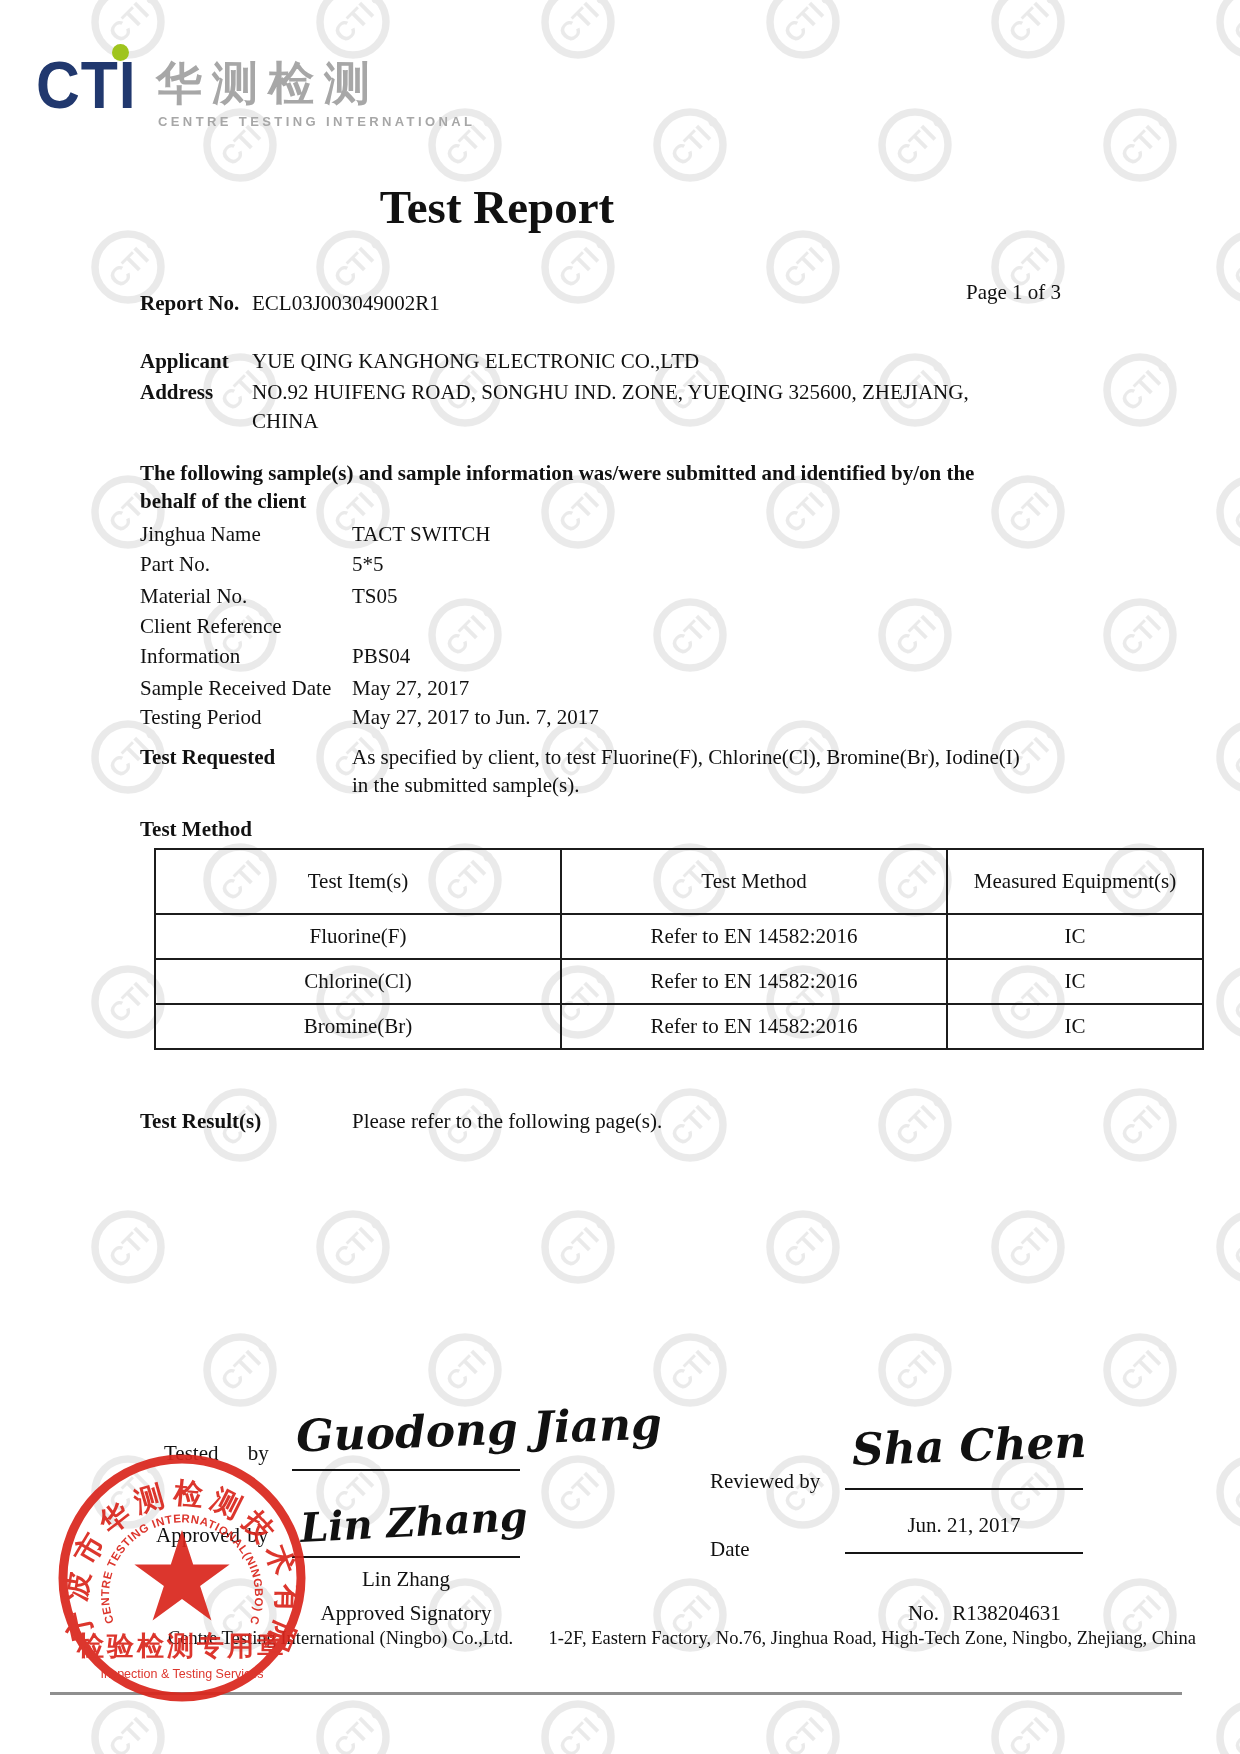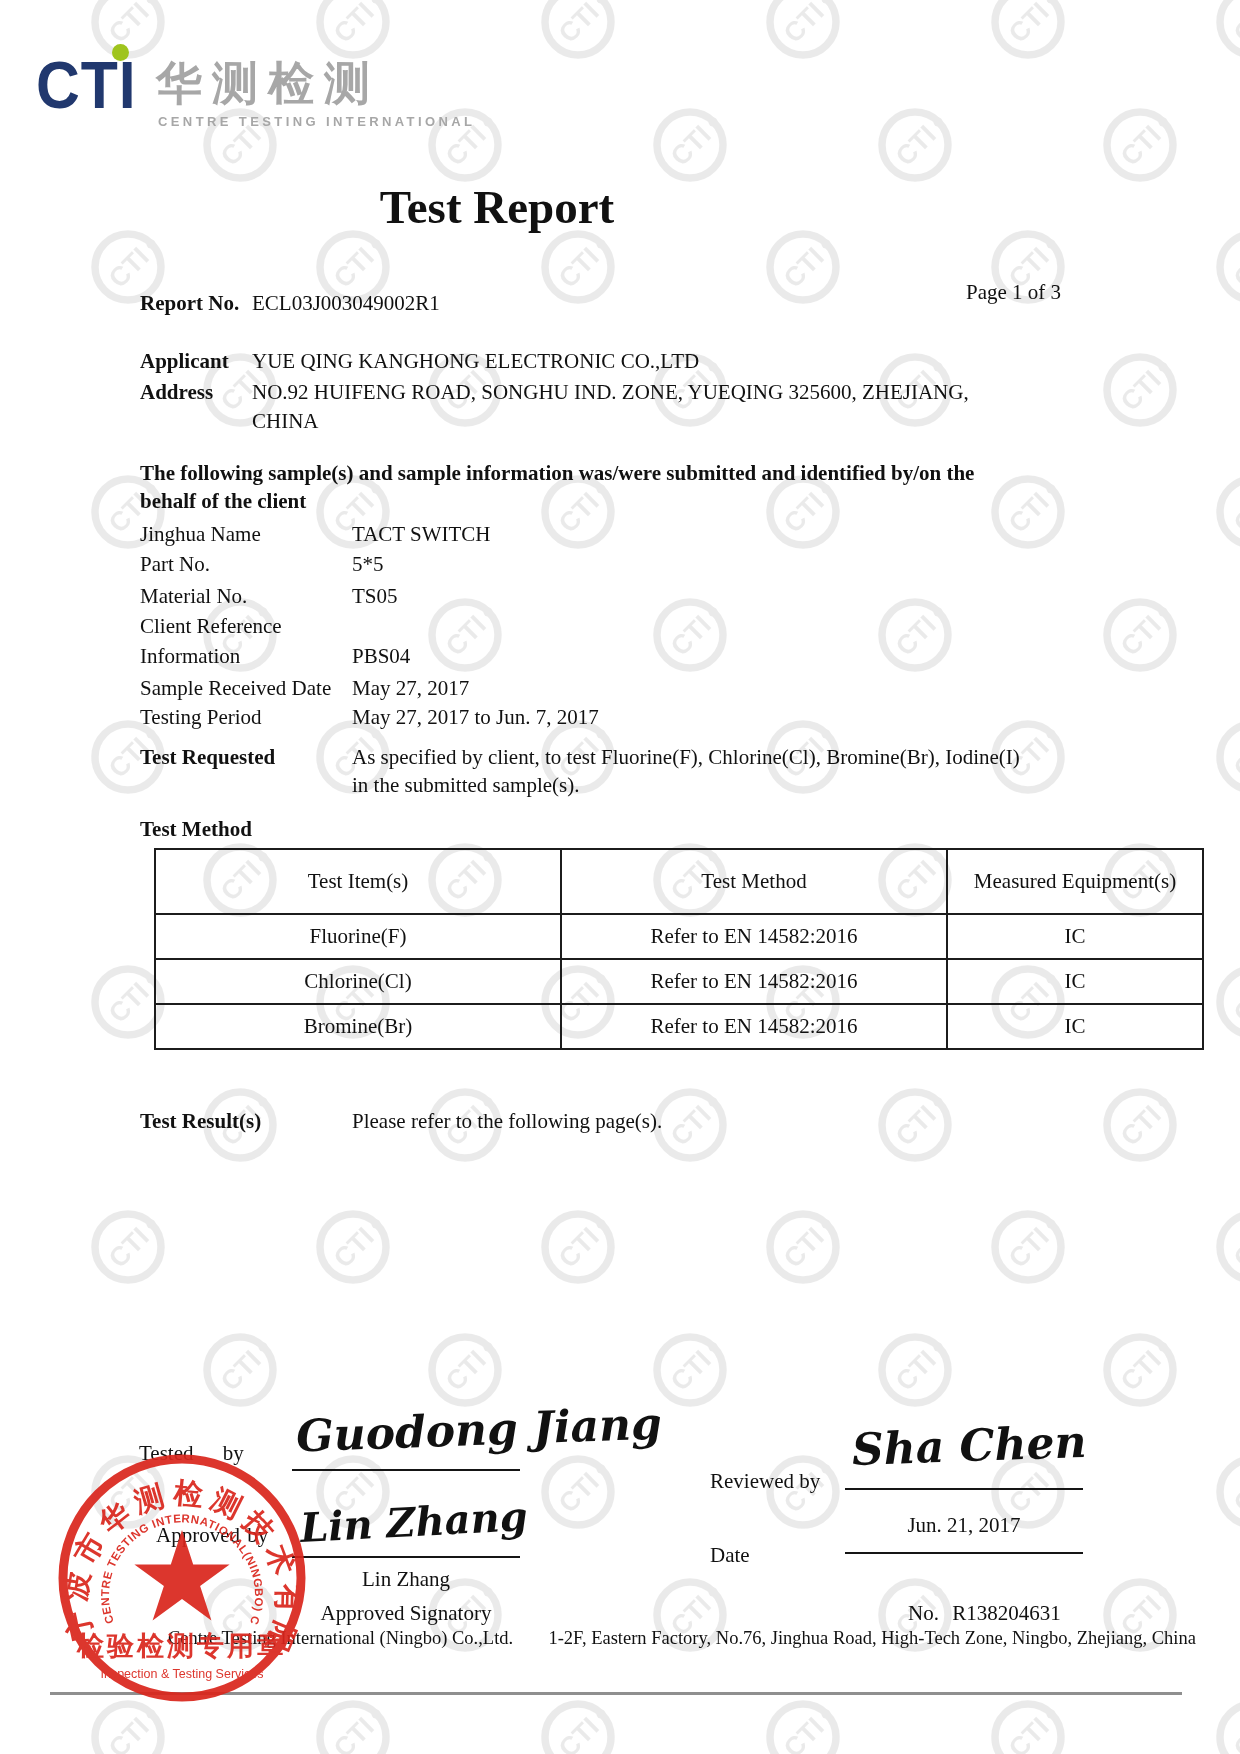--- a/index.html
+++ b/index.html
@@ -522,35 +522,35 @@
       <td>Bromine(Br)</td>
       <td>Refer to EN 14582:2016</td>
       <td>IC</td>
     </tr>
   </tbody>
     </table>
 
   <div class="abs t b lab z1" style="top:1108px;">Test Result(s)</div>
   <div class="abs t z1" style="left:352px;top:1108px;">Please refer to the following page(s).</div>
 
-  <div class="abs t z1" style="left:139px;top:1440px;word-spacing:24px;">Tested by</div>
+  <div class="abs t z1" style="left:164px;top:1440px;word-spacing:24px;">Tested by</div>
   <div class="abs script z1" style="left:296px;top:1408px;font-size:44px;transform:rotate(-2deg);">Guodong Jiang</div>
   <div class="sigline" style="left:292px;top:1469px;width:228px;"></div>
 
   <div class="abs t z1" style="left:156px;top:1522px;word-spacing:2px;">Approved by</div>
   <div class="abs script z1" style="left:300px;top:1502px;font-size:40px;transform:rotate(-3deg);">Lin Zhang</div>
   <div class="sigline" style="left:292px;top:1556px;width:228px;"></div>
   <div class="abs t z1" style="left:292px;top:1566px;width:228px;text-align:center;">Lin Zhang</div>
   <div class="abs t z1" style="left:292px;top:1600px;width:228px;text-align:center;">Approved Signatory</div>
 
   <div class="abs t z1" style="left:710px;top:1468px;">Reviewed by</div>
   <div class="abs script z1" style="left:852px;top:1424px;font-size:44px;transform:rotate(-2deg);">Sha Chen</div>
   <div class="sigline" style="left:845px;top:1488px;width:238px;"></div>
 
-  <div class="abs t z1" style="left:710px;top:1536px;margin-top:6px;">Date</div>
+  <div class="abs t z1" style="left:710px;top:1536px;">Date</div>
   <div class="abs t z1" style="left:845px;top:1512px;width:238px;text-align:center;">Jun. 21, 2017</div>
   <div class="sigline" style="left:845px;top:1552px;width:238px;"></div>
 
   <div class="abs t z1" style="left:908px;top:1600px;word-spacing:8px;">No. R138204631</div>
 
   <svg class="abs stamp" viewBox="0 0 252 252">
     <defs>
       <path id="arcCN" d="M 38 186 A 96 96 0 1 1 214 186" fill="none"></path>
       <path id="arcEN" d="M 58 170 A 73 73 0 1 1 194 170" fill="none"></path>
     </defs>

